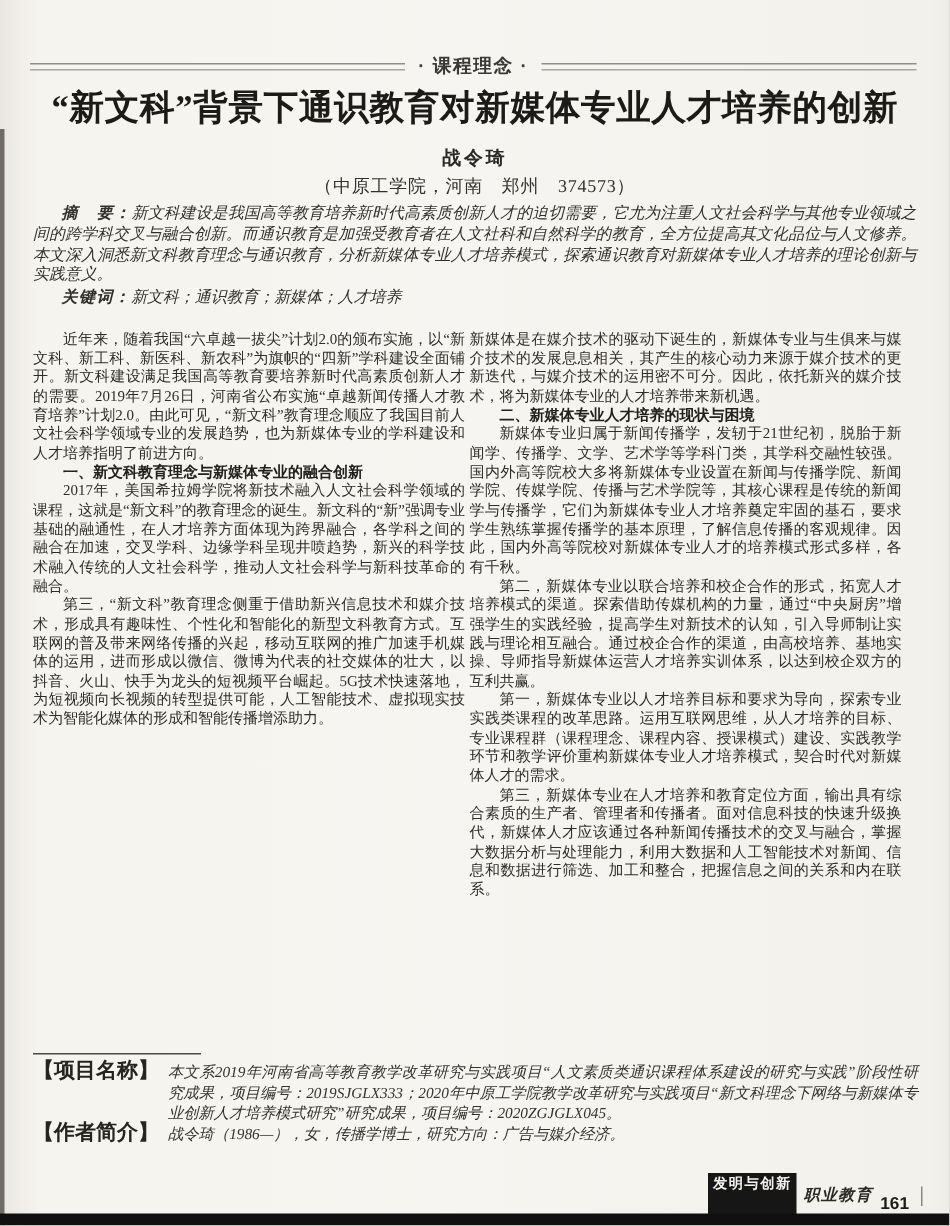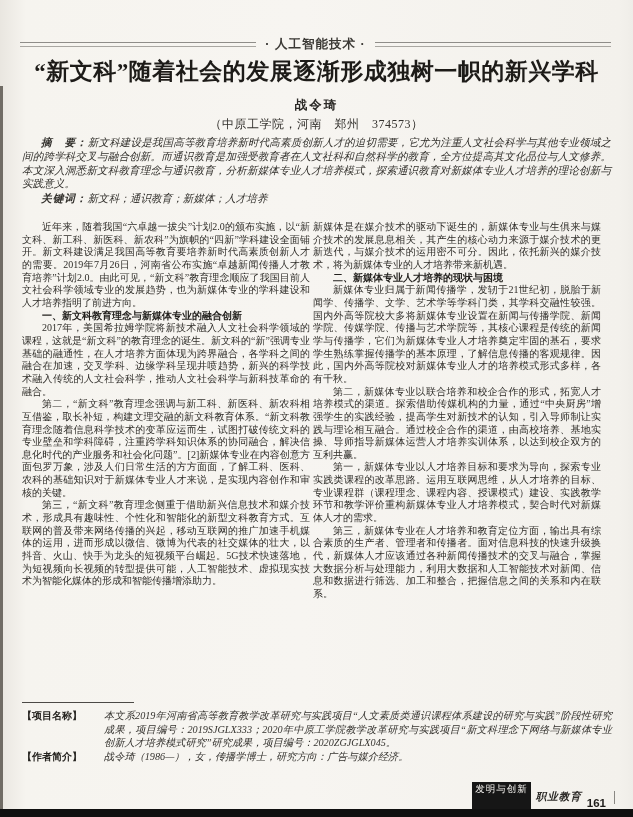--- a/index.html
+++ b/index.html
@@ -34,58 +34,57 @@
   .columns { position:absolute; top:221px; left:22px; right:21px; display:flex; gap:3px; }
   .col { width:288px; font-size:10px; line-height:12.65px; text-align:justify; color:#2f2d29; }
   .col p { margin:0; }
   .col p.para { text-indent:2em; }
   .col p.para-cont { text-indent:0; }
   .col p.heading { text-indent:2em; font-weight:bold; font-family:"Liberation Sans","DejaVu Sans",sans-serif; font-size:10px; color:#23211e; }
 
   .footnote-rule { position:absolute; top:702px; left:22px; width:112px; border-top:1px solid #4c4a46; }
   .footnotes { position:absolute; top:709px; left:22px; right:21px; font-size:10.2px; line-height:13.6px; font-style:italic; color:#34322e; }
   .footnote { display:flex; align-items:flex-start; }
-  .fn-label { font-style:normal; font-weight:bold; font-family:Liberation Serif, serif; font-size:10px; white-space:nowrap; margin-right:22px; color:#262420; }
+  .fn-label { font-style:normal; font-weight:bold; font-family:Liberation Mono, monospace; font-size:14px; white-space:nowrap; margin-right:6px; color:#262420; }
   .fn-text { flex:1; text-align:justify; }
 
   .page-footer { position:absolute; top:782px; right:18px; display:flex; align-items:center; gap:5px;
     font-family:"Liberation Sans","DejaVu Sans",sans-serif; }
-  .journal-badge { background:#161616; color:#f4f2ee; font-size:9.5px; font-weight:normal; padding:1px 3px 16px 3px; letter-spacing:1px; }
+  .journal-badge { background:#161616; color:#f4f2ee; font-size:9.5px; font-weight:bold; padding:1px 3px 16px 3px; letter-spacing:1px; }
   .journal-section { font-size:10.5px; font-weight:bold; font-style:italic; color:#2c2a27; letter-spacing:1px;text-align:right; }
   .page-number { font-size:11.5px; font-weight:bold; color:#1f1d1a;margin-top:12px; }
   .footer-bar { width:1px; height:13px; background:#8a8883; margin-left:3px; }
 </style>
 </head>
 <body>
 
 <div class="page">
 
   <div class="scan-edge-left"></div>
 
   <div class="header-rule">
     <div class="rule-line"></div>
-    <div class="section-label">·  人工智能技术  ·</div>
+    <div class="section-label">·  课程理念  ·</div>
     <div class="rule-line"></div>
   </div>
 
-  <h1 class="article-title" style="margin:0;">“新文科”随着社会的发展逐渐形成独树一帜的新兴学科</h1>
+  <h1 class="article-title" style="margin:0;">“新文科”背景下通识教育对新媒体专业人才培养的创新</h1>
   <div class="author-line">战令琦</div>
   <div class="affiliation-line">（中原工学院，河南　郑州　374573）</div>
 
   <div class="abstract-block">
     <p class="abstract-para"><span class="abstract-label">摘　要：</span><span>新文科建设是我国高等教育培养新时代高素质创新人才的迫切需要，它尤为注重人文社会科学与其他专业领域之间的跨学科交叉与融合创新。而通识教育是加强受教育者在人文社科和自然科学的教育，全方位提高其文化品位与人文修养。本文深入洞悉新文科教育理念与通识教育，分析新媒体专业人才培养模式，探索通识教育对新媒体专业人才培养的理论创新与实践意义。</span></p>
     <p class="keywords-line"><span class="keywords-label">关键词：</span><span>新文科；通识教育；新媒体；人才培养</span></p>
   </div>
 
   <div class="columns">
     <div class="col">
         <p class="para">近年来，随着我国“六卓越一拔尖”计划2.0的颁布实施，以“新文科、新工科、新医科、新农科”为旗帜的“四新”学科建设全面铺开。新文科建设满足我国高等教育要培养新时代高素质创新人才的需要。2019年7月26日，河南省公布实施“卓越新闻传播人才教育培养”计划2.0。由此可见，“新文科”教育理念顺应了我国目前人文社会科学领域专业的发展趋势，也为新媒体专业的学科建设和人才培养指明了前进方向。</p>
         <p class="heading">一、新文科教育理念与新媒体专业的融合创新</p>
         <p class="para">2017年，美国希拉姆学院将新技术融入人文社会科学领域的课程，这就是“新文科”的教育理念的诞生。新文科的“新”强调专业基础的融通性，在人才培养方面体现为跨界融合，各学科之间的融合在加速，交叉学科、边缘学科呈现井喷趋势，新兴的科学技术融入传统的人文社会科学，推动人文社会科学与新科技革命的融合。</p>
-        <p class="para">第二，“新文科”教育理念强调与新工科、新医科、新农科相互借鉴，取长补短，构建文理交融的新文科教育体系。“新文科教育理念随着信息科学技术的变革应运而生，试图打破传统文科的专业壁垒和学科障碍，注重跨学科知识体系的协同融合，解决信息化时代的产业服务和社会化问题”。[2]新媒体专业在内容创意方面包罗万象，涉及人们日常生活的方方面面，了解工科、医科、农科的基础知识对于新媒体专业人才来说，是实现内容创作和审核的关键。</p>
         <p class="para">第三，“新文科”教育理念侧重于借助新兴信息技术和媒介技术，形成具有趣味性、个性化和智能化的新型文科教育方式。互联网的普及带来网络传播的兴起，移动互联网的推广加速手机媒体的运用，进而形成以微信、微博为代表的社交媒体的壮大，以抖音、火山、快手为龙头的短视频平台崛起。5G技术快速落地，为短视频向长视频的转型提供可能，人工智能技术、虚拟现实技术为智能化媒体的形成和智能传播增添助力。</p>
       </div>
     <div class="col">
         <p class="para-cont">新媒体是在媒介技术的驱动下诞生的，新媒体专业与生俱来与媒介技术的发展息息相关，其产生的核心动力来源于媒介技术的更新迭代，与媒介技术的运用密不可分。因此，依托新兴的媒介技术，将为新媒体专业的人才培养带来新机遇。</p>
         <p class="heading">二、新媒体专业人才培养的现状与困境</p>
         <p class="para">新媒体专业归属于新闻传播学，发轫于21世纪初，脱胎于新闻学、传播学、文学、艺术学等学科门类，其学科交融性较强。国内外高等院校大多将新媒体专业设置在新闻与传播学院、新闻学院、传媒学院、传播与艺术学院等，其核心课程是传统的新闻学与传播学，它们为新媒体专业人才培养奠定牢固的基石，要求学生熟练掌握传播学的基本原理，了解信息传播的客观规律。因此，国内外高等院校对新媒体专业人才的培养模式形式多样，各有千秋。</p>
         <p class="para">第二，新媒体专业以联合培养和校企合作的形式，拓宽人才培养模式的渠道。探索借助传媒机构的力量，通过“中央厨房”增强学生的实践经验，提高学生对新技术的认知，引入导师制让实践与理论相互融合。通过校企合作的渠道，由高校培养、基地实操、导师指导新媒体运营人才培养实训体系，以达到校企双方的互利共赢。</p>
         <p class="para">第一，新媒体专业以人才培养目标和要求为导向，探索专业实践类课程的改革思路。运用互联网思维，从人才培养的目标、专业课程群（课程理念、课程内容、授课模式）建设、实践教学环节和教学评价重构新媒体专业人才培养模式，契合时代对新媒体人才的需求。</p>
         <p class="para">第三，新媒体专业在人才培养和教育定位方面，输出具有综合素质的生产者、管理者和传播者。面对信息科技的快速升级换代，新媒体人才应该通过各种新闻传播技术的交叉与融合，掌握大数据分析与处理能力，利用大数据和人工智能技术对新闻、信息和数据进行筛选、加工和整合，把握信息之间的关系和内在联系。</p>
       </div>

